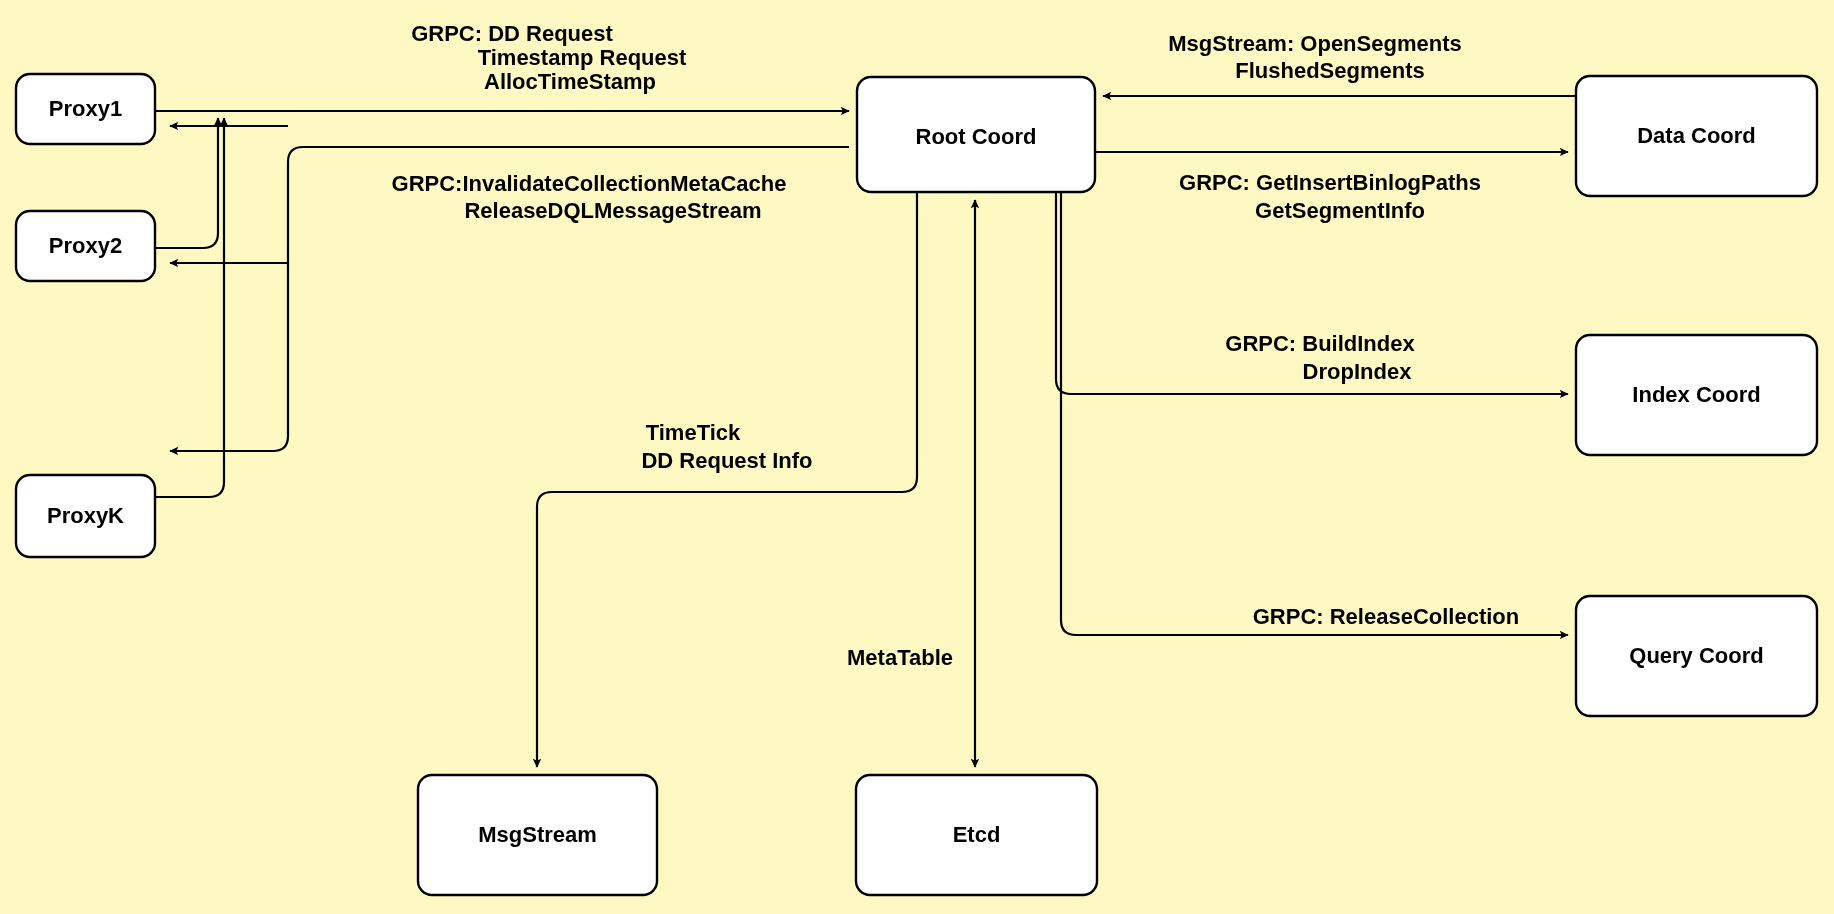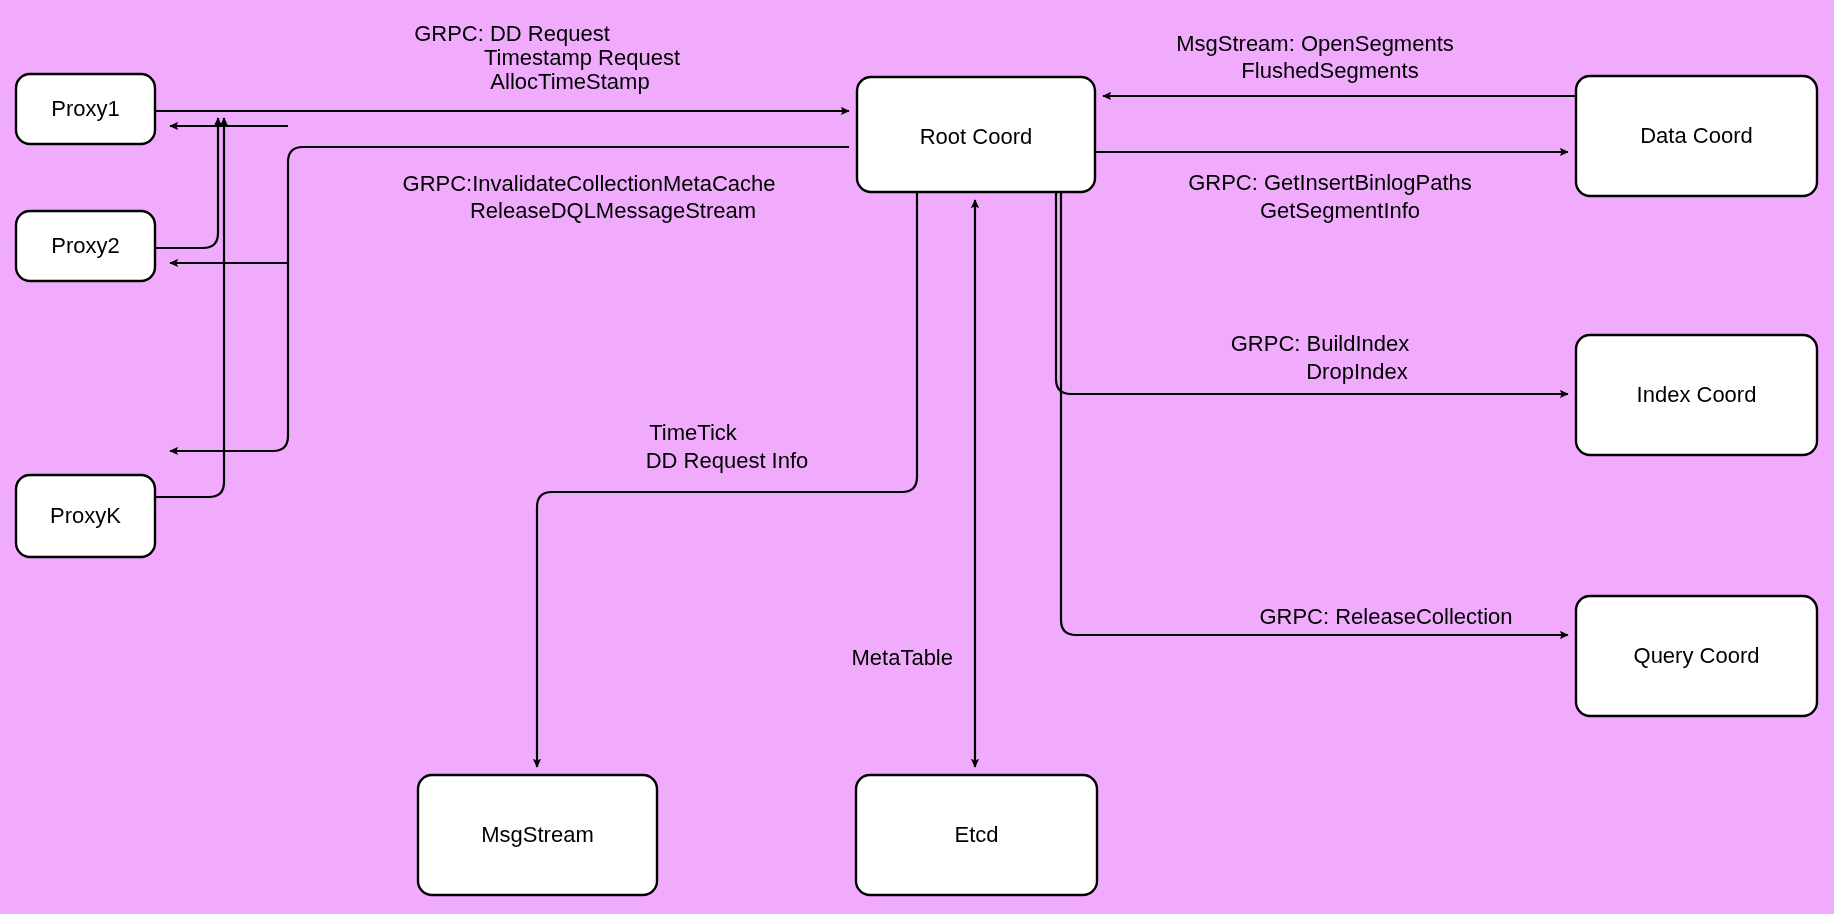--- a/index.html
+++ b/index.html
@@ -8,22 +8,23 @@
     padding: 0;
     background: #ffffff;
   }
   body {
     font-family: "Liberation Sans", sans-serif;
   }
   #canvas {
     position: relative;
     width: 1834px;
     height: 914px;
-    background: #f0abfc;
+    background: #fef9c3;
     overflow: hidden;
+    font-weight: bold;
   }
   #diagram-svg {
     position: absolute;
     left: 0;
     top: 0;
     width: 1834px;
     height: 914px;
   }
   .node-rect {
     fill: #ffffff;

